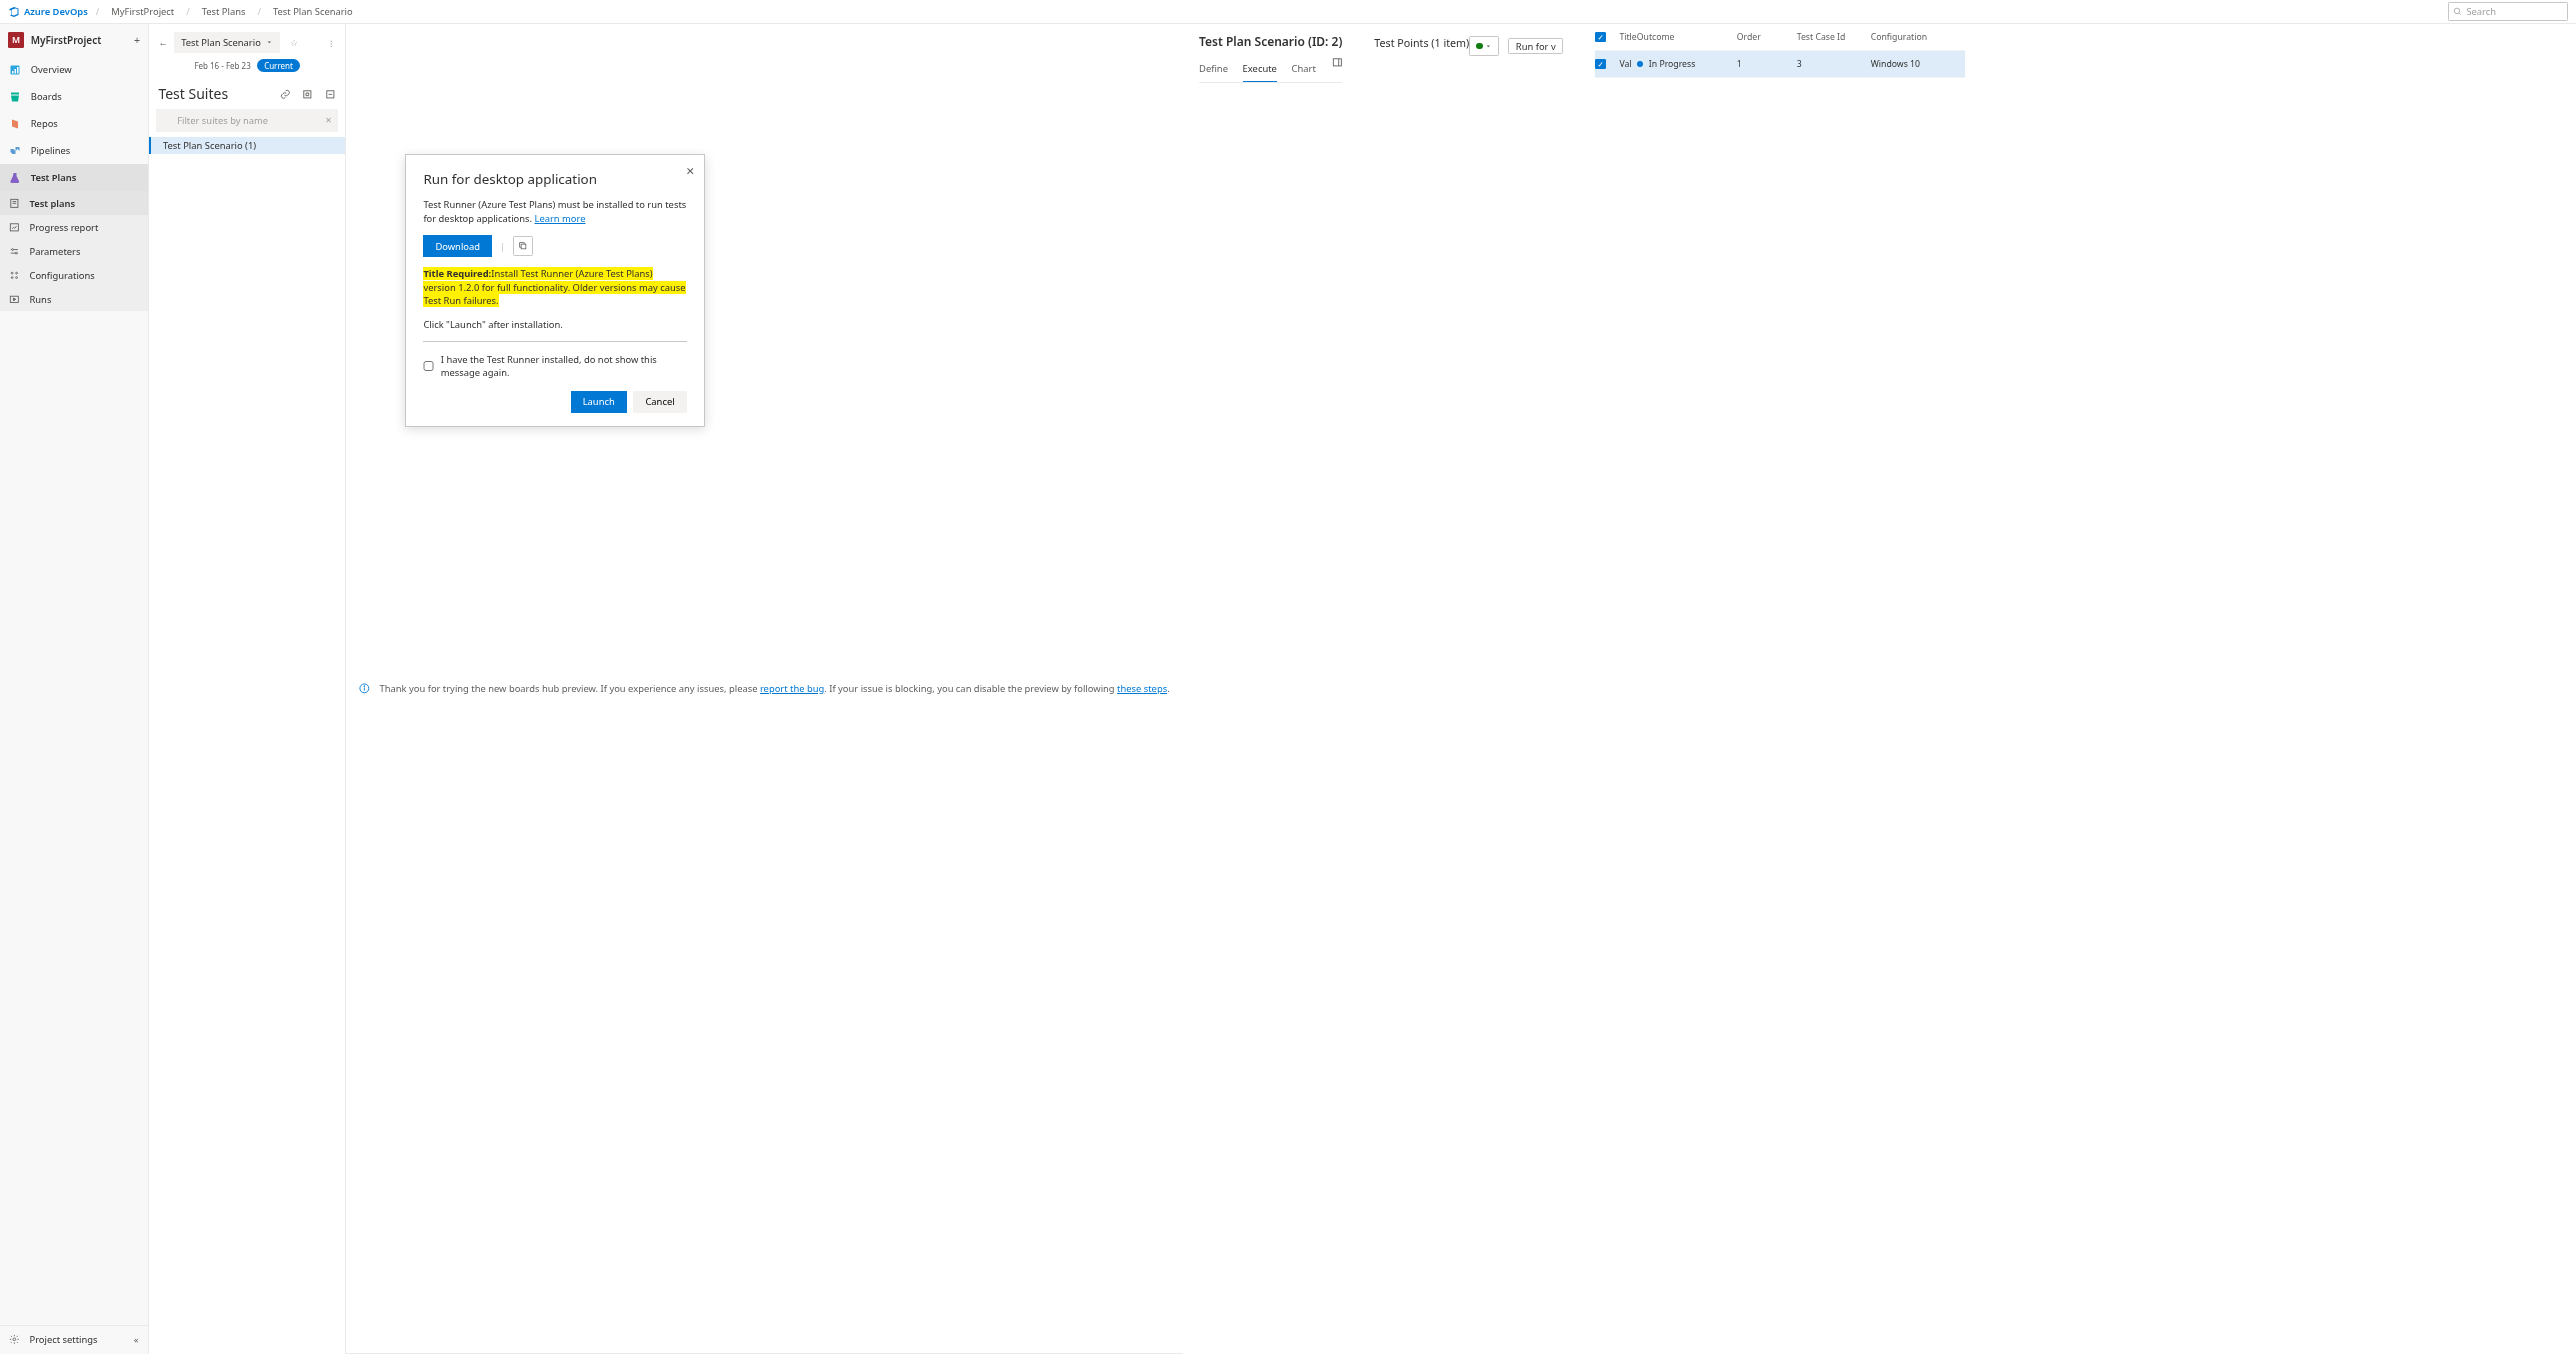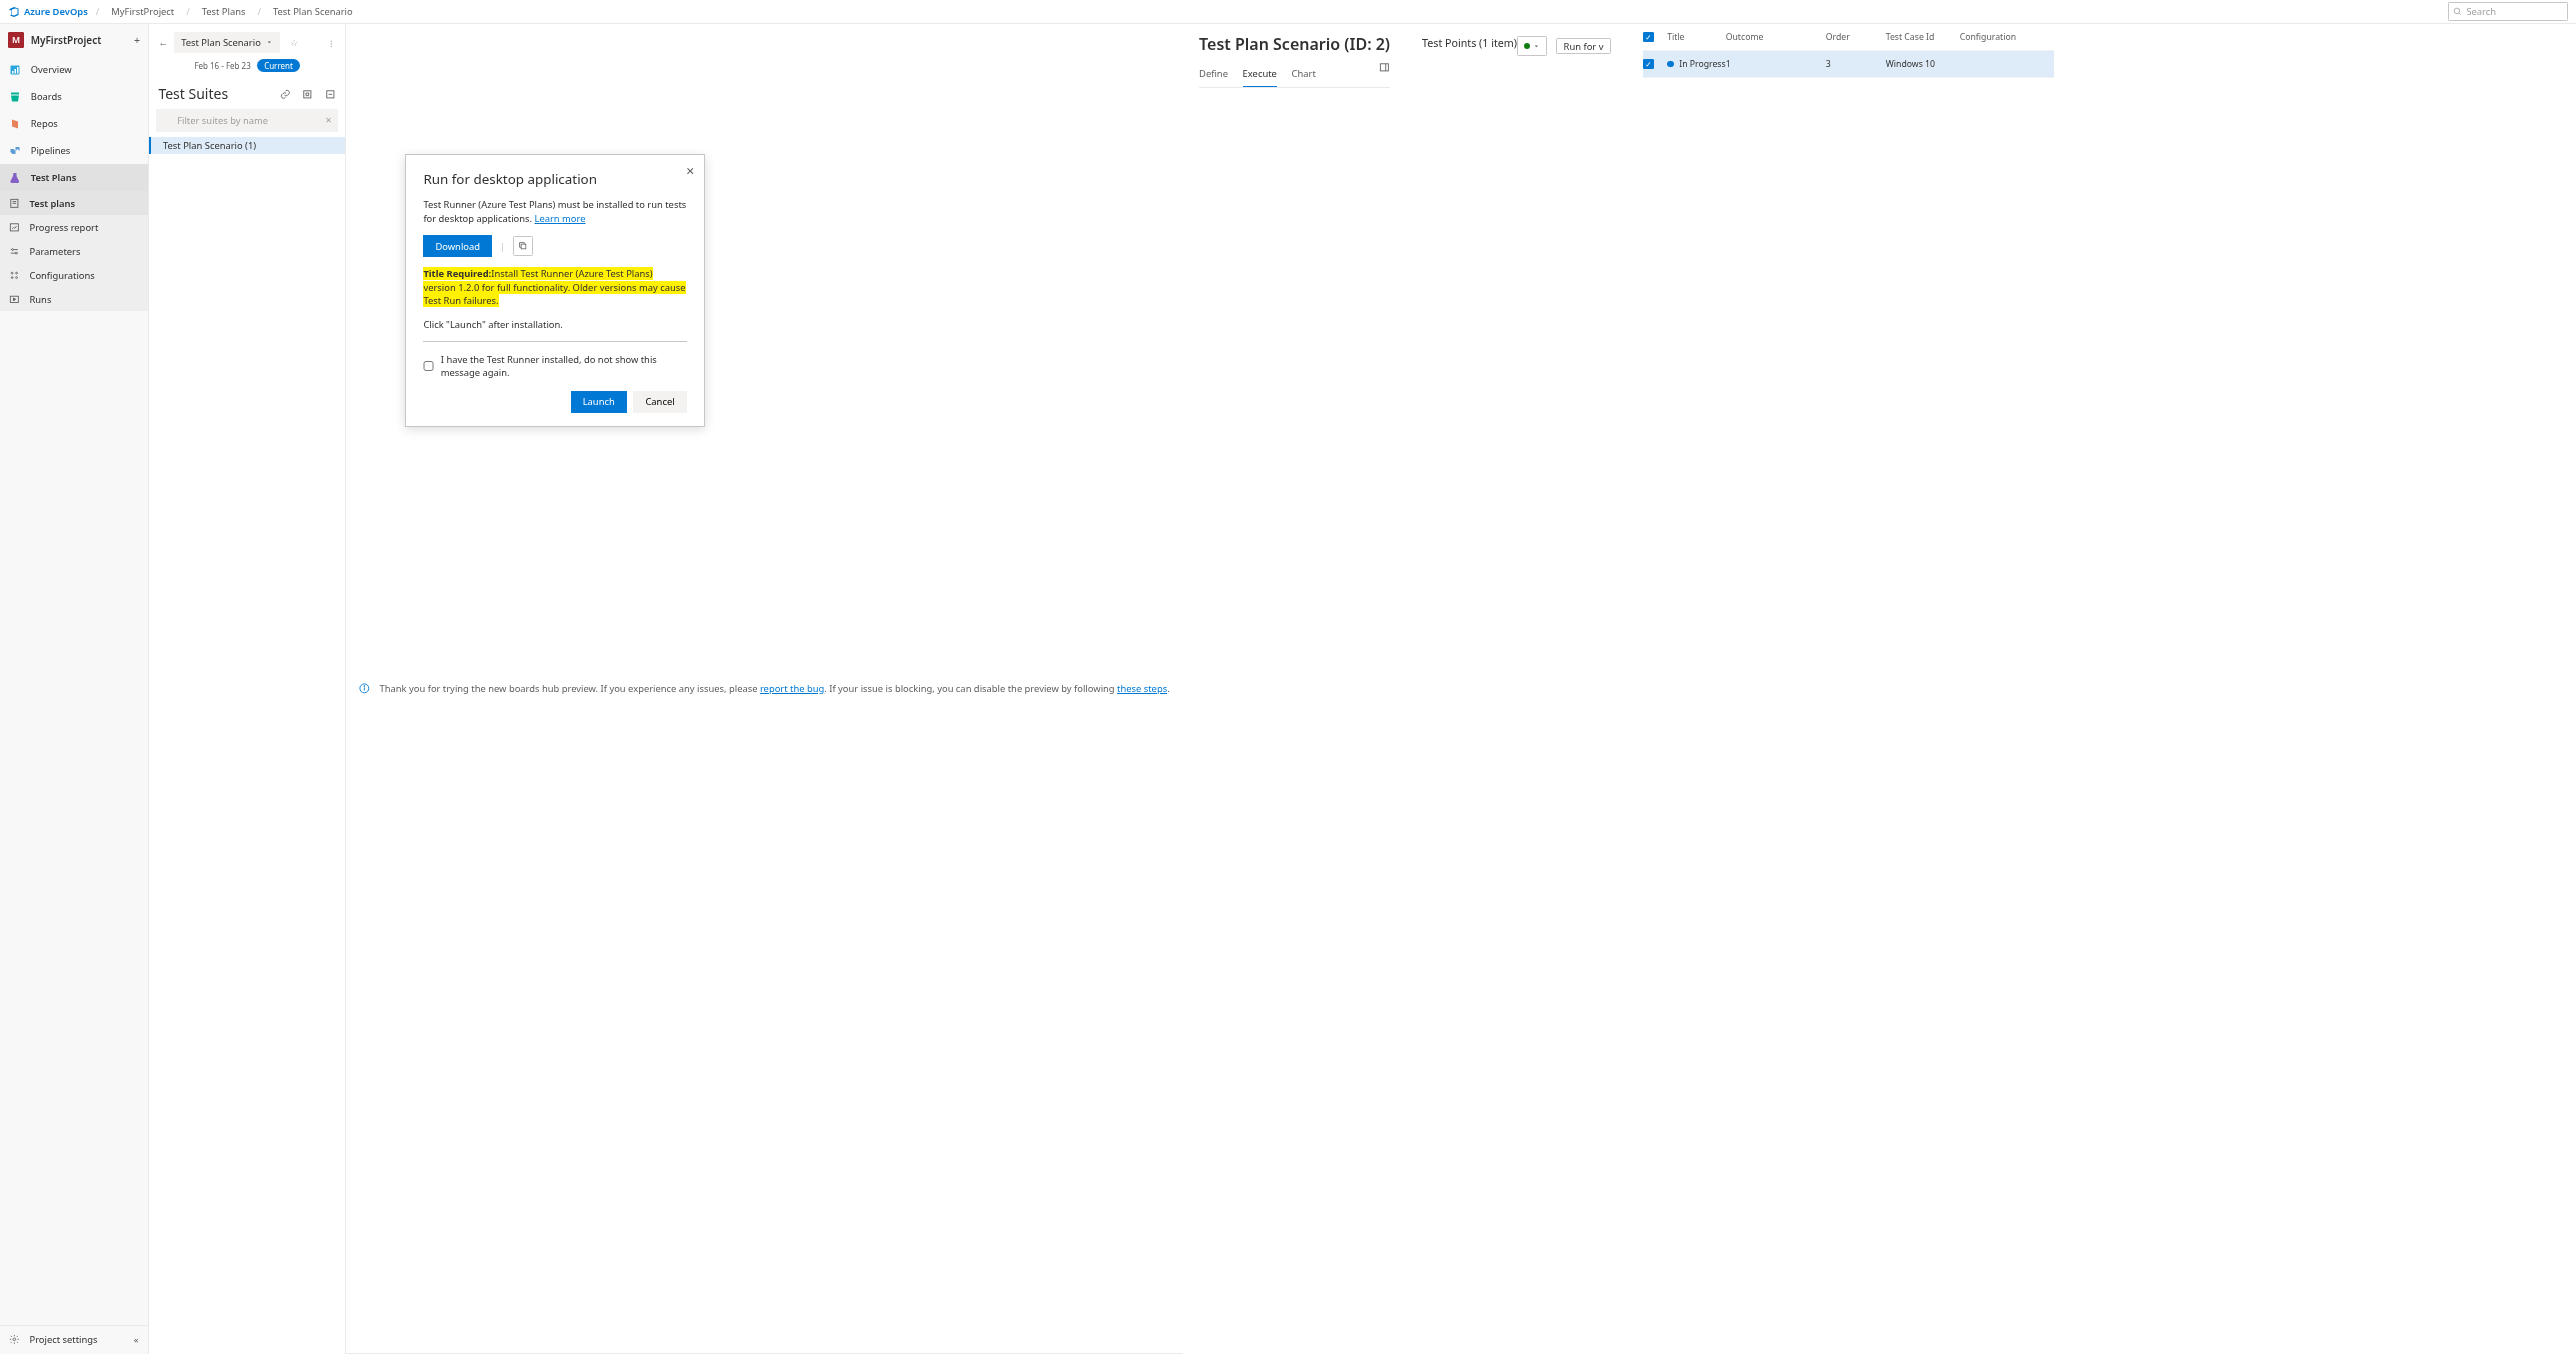--- a/index.html
+++ b/index.html
@@ -38,21 +38,21 @@
   .suites-label-row { display:flex; align-items:center; padding:4px 9.4px 5.4px; }
   .suites-label { font-weight:400; font-size:14px; }
   .suites-icons { margin-left:auto; display:flex; gap:12px; color:#605e5c; }
   .filter-box { margin:0 6.7px 5.4px; background:#f3f2f1; height:23px; display:flex; align-items:center; padding:0 6.7px; color:#a19f9d; gap:5.4px; }
   .filter-box .clear { margin-left:auto; font-size:10.7px; }
   .suite-item { padding:2px 12px; font-size:9.4px; background:#deecf9; border-left:2px solid #0078d4; cursor:pointer; }
   .content { flex:1; display:flex; flex-direction:row; overflow:hidden; }
   .info-banner { display:flex; align-items:center; gap:9.4px; padding:8px 13.4px; border-bottom:0.7px solid #eaeaea; font-size:9.4px; color:#605e5c; }
   .info-banner a { color:#0078d4; text-decoration:underline; }
   .content-head { padding:9.4px 16px 0; }
-  .plan-title { font-size:16px; font-weight:600; }
+  .plan-title { font-size:12px; font-weight:600; }
   .tab-row { display:flex; gap:14.7px; margin-top:6.7px; border-bottom:0.7px solid #eaeaea; }
   .tab { padding:5.4px 0; font-size:9.4px; color:#605e5c; cursor:pointer; }
   .tab.active { color:#323130; border-bottom:1.3px solid #0078d4; font-weight:400; }
   .panel-icon-right { margin-left:auto; color:#605e5c; }
   .points-bar { display:flex; align-items:flex-start; padding:12px 16px 6.7px; }
   .points-title { font-size:10.7px; font-weight:400; }
   .points-actions { margin-left:auto; display:flex; gap:9.4px; align-items:center; }
   .outcome-pill { border:0.7px solid #c8c6c4; height:20px; width:29.5px; border-radius:1.3px; display:flex; align-items:center; justify-content:center; gap:2.7px; }
   .green-dot { width:6.7px; height:6.7px; border-radius:50%; background:#107c10; }
   .run-btn { border:0.7px solid #c8c6c4; height:16px; padding:0 6.7px; display:flex; align-items:center; border-radius:1.3px; }
@@ -288,20 +288,21 @@
       <div class="thead">
         <span class="chk">✓</span>
         <span>Title</span>
         <span>Outcome</span>
         <span>Order</span>
         <span>Test Case Id</span>
         <span>Configuration</span>
       </div>
       <div class="trow">
         <span class="chk">✓</span>
+        <span>Val</span>
         <span class="outcome-cell">
             <span class="blue-dot"></span>
             <span>In Progress</span>
           </span>
         <span>1</span>
         <span>3</span>
         <span>Windows 10</span>
       </div>
     </div>
   </div>

